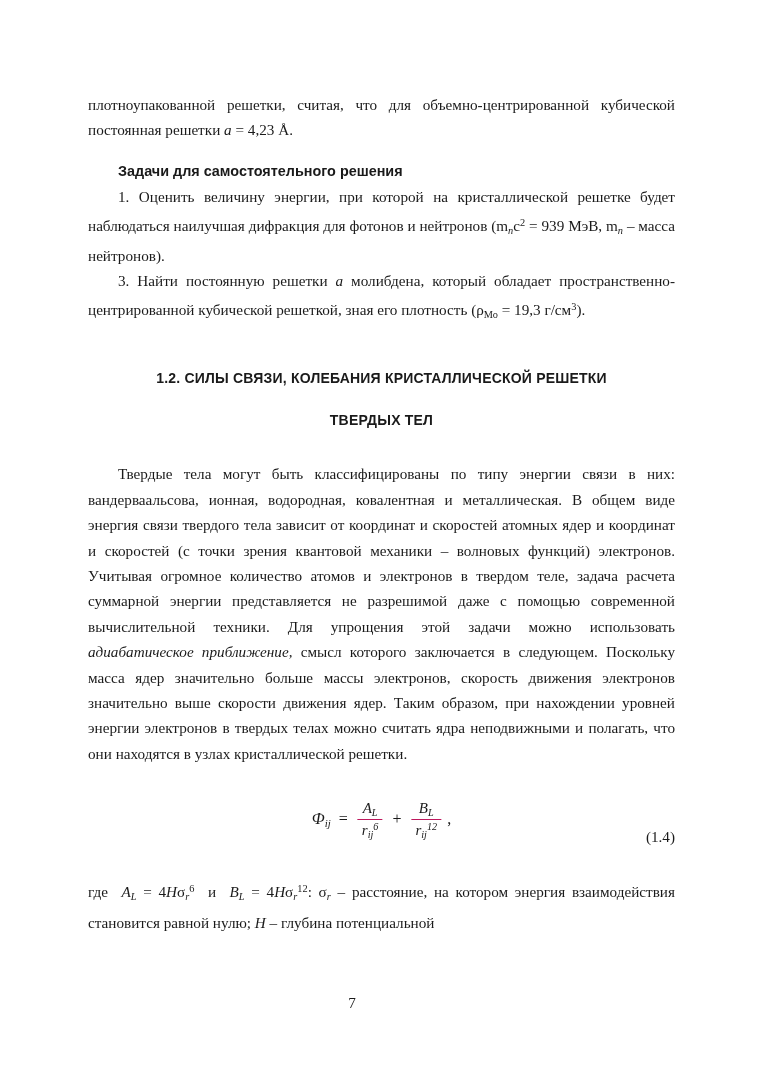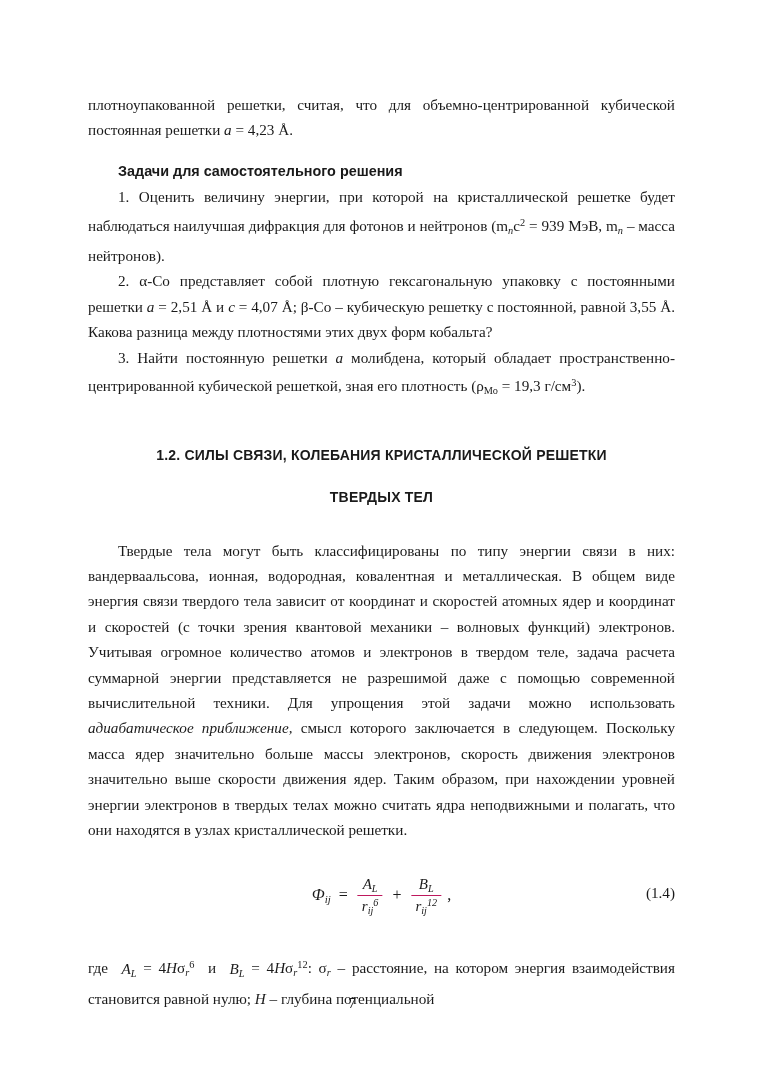--- a/index.html
+++ b/index.html
@@ -68,21 +68,21 @@
     position: absolute;
     left: 50%;
     transform: translateX(-50%);
     top: 8px;
     font-size: 16px;
     font-family: "Liberation Serif", serif;
   }
   .formula-num {
     position: absolute;
     right: 0;
-    top: 16px;
+    top: 36px;
     font-size: 15.2px;
   }
   .frac {
     display: inline-block;
     vertical-align: middle;
     text-align: center;
     font-size: 15px;
     margin: 0 2px;
   }
   .frac .num {
@@ -111,21 +111,20 @@
 
 <div class="page">
   <div class="content">
 
     <p>плотноупакованной решетки, считая, что для объемно-центрированной кубической постоянная решетки <i>a</i>&nbsp;= 4,23 Å.</p>
 
     <div class="subhead">Задачи для самостоятельного решения</div>
 
     <p class="indent">1.&nbsp;Оценить величину энергии, при которой на кристаллической решетке будет наблюдаться наилучшая дифракция для фотонов и нейтронов (m<sub><i>n</i></sub>c<sup>2</sup> = 939 МэВ, m<sub><i>n</i></sub> – масса нейтронов).</p>
 
-    <p class="indent">2.&nbsp;α-Со представляет собой плотную гексагональную упаковку с постоянными решетки <i>a</i> = 2,51 Å и <i>c</i> = 4,07 Å; β-Со – кубическую решетку с постоянной, равной 3,55 Å. Какова разница между плотностями этих двух форм кобальта?</p>
 
     <p class="indent">3.&nbsp;Найти постоянную решетки <i>a</i> молибдена, который обладает пространственно-центрированной кубической решеткой, зная его плотность (ρ<sub>Мо</sub> = 19,3 г/см<sup>3</sup>).</p>
 
     <div class="section-title">
       <span>1.2. СИЛЫ СВЯЗИ, КОЛЕБАНИЯ КРИСТАЛЛИЧЕСКОЙ РЕШЕТКИ</span>
       <span class="line2">ТВЕРДЫХ ТЕЛ</span>
     </div>
 
     <p class="indent">Твердые тела могут быть классифицированы по типу энергии связи в них: вандерваальсова, ионная, водородная, ковалентная и металлическая. В общем виде энергия связи твердого тела зависит от координат и скоростей атомных ядер и координат и скоростей (с точки зрения квантовой механики – волновых функций) электронов. Учитывая огромное количество атомов и электронов в твердом теле, задача расчета суммарной энергии представляется не разрешимой даже с помощью современной вычислительной техники. Для упрощения этой задачи можно использовать <i>адиабатическое приближение,</i> смысл которого заключается в следующем. Поскольку масса ядер значительно больше массы электронов, скорость движения электронов значительно выше скорости движения ядер. Таким образом, при нахождении уровней энергии электронов в твердых телах можно считать ядра неподвижными и полагать, что они находятся в узлах кристаллической решетки.</p>
 

